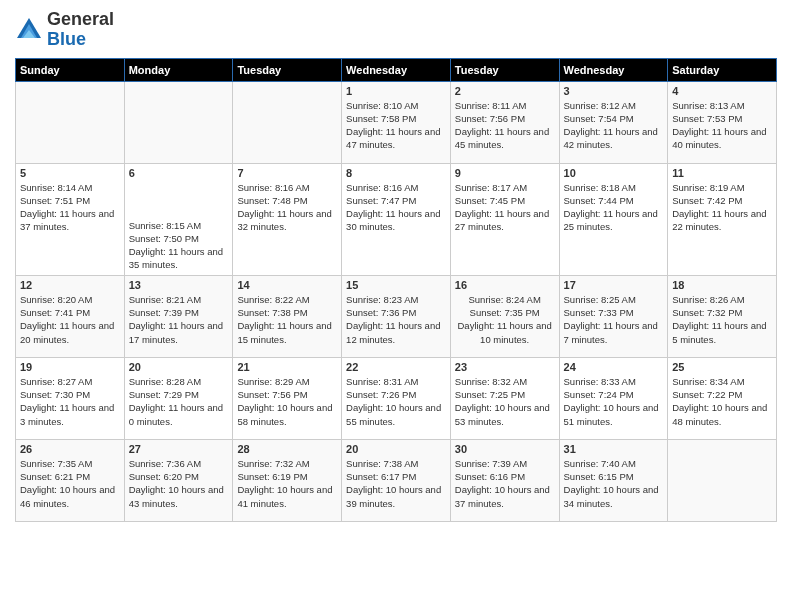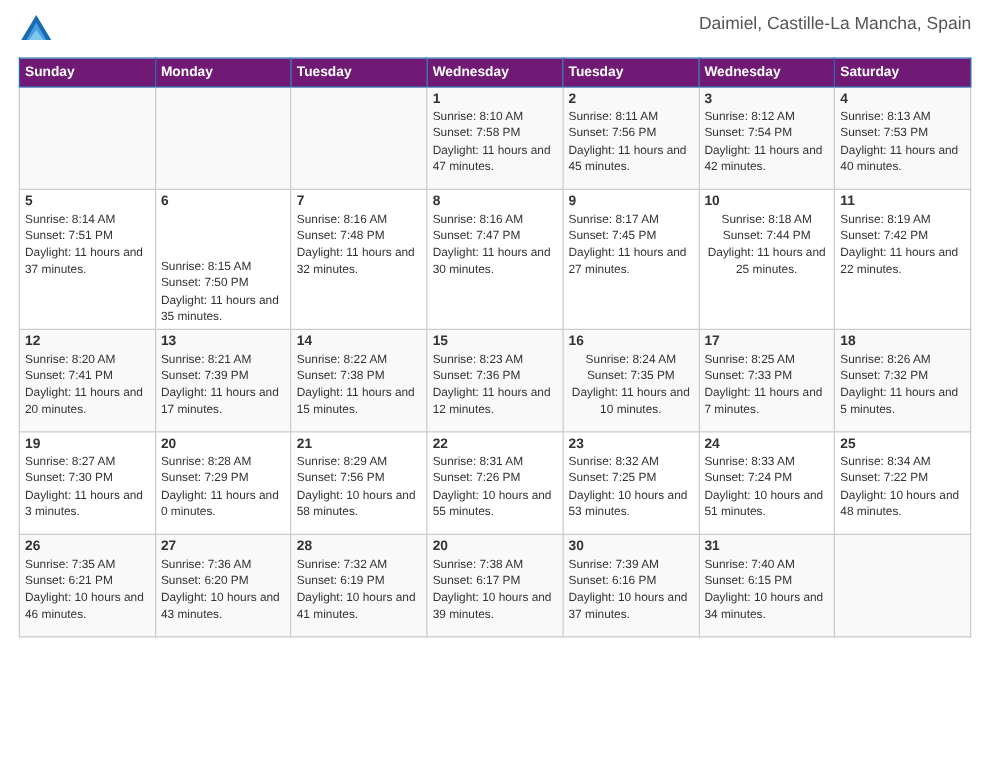--- a/index.html
+++ b/index.html
@@ -56,21 +56,21 @@
     .location {
       font-size: 14px;
       color: #555;
     }
     table {
       width: 100%;
       border-collapse: collapse;
       table-layout: fixed;
     }
     thead tr th {
-      background-color: #701a75;
+      background-color: #000000;
       color: #fff;
       font-size: 11px;
       font-weight: bold;
       padding: 5px 4px;
       text-align: left;
       border: 1px solid #2a6aaf;
     }
     tbody tr td {
       border: 1px solid #ccc;
       vertical-align: top;
@@ -97,23 +97,26 @@
 <body>
 
 <div class="container">
   <div class="header">
     <div class="logo">
       <svg class="logo-icon" viewBox="0 0 28 28">
         <polygon points="14,2 26,22 2,22" fill="#1a6ab1"></polygon>
         <polygon points="14,8 22,22 6,22" fill="#4a9de0"></polygon>
         <polygon points="14,14 20,22 8,22" fill="#7ec8f0"></polygon>
       </svg>
+      <div class="logo-text">
+        <span class="logo-general">General</span>
+        <span class="logo-blue">Blue</span>
+      </div>
     </div>
     <div class="title-area">
-      <div class="location">Daimiel, Castille-La Mancha, Spain</div>
     </div>
   </div>
 
   <table>
     <thead>
       <tr>
       <th>Sunday</th>
           <th>Monday</th>
           <th>Tuesday</th>
           <th>Wednesday</th>
@@ -178,21 +181,21 @@
 Daylight: 11 hours and 30 minutes.</div>
           </td>
           <td>
             <span class="day-num">9</span>
             <div class="day-info" style="white-space: pre-line;">Sunrise: 8:17 AM
 Sunset: 7:45 PM
 Daylight: 11 hours and 27 minutes.</div>
           </td>
           <td>
             <span class="day-num">10</span>
-            <div class="day-info" style="white-space: pre-line; text-align: center;">Sunrise: 8:18 AM
+            <div class="day-info" style="white-space: pre-line;">Sunrise: 8:18 AM
 Sunset: 7:44 PM
 Daylight: 11 hours and 25 minutes.</div>
           </td>
           <td>
             <span class="day-num">11</span>
             <div class="day-info" style="white-space: pre-line;">Sunrise: 8:19 AM
 Sunset: 7:42 PM
 Daylight: 11 hours and 22 minutes.</div>
           </td>
         </tr>

